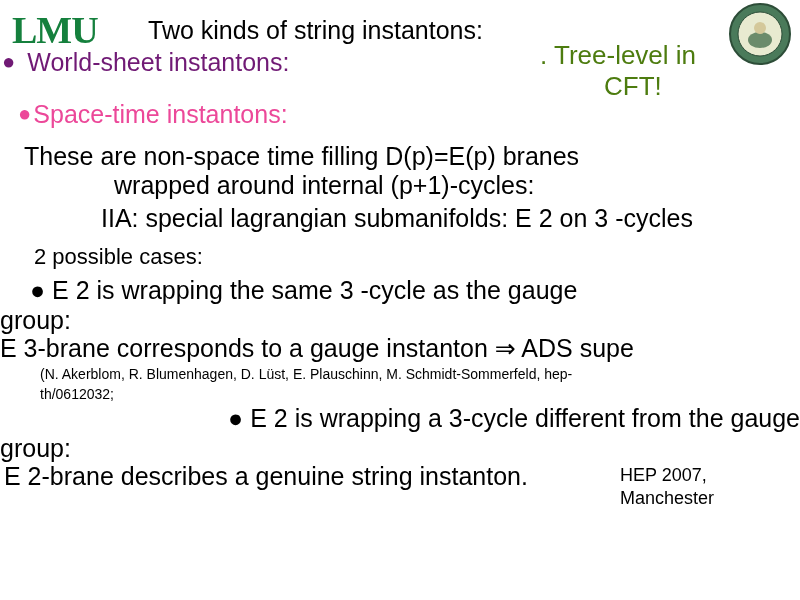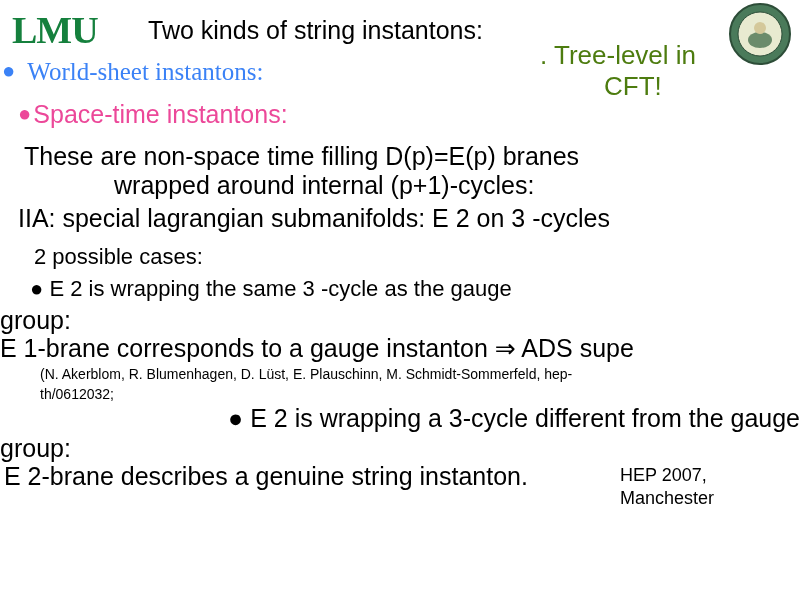--- a/index.html
+++ b/index.html
@@ -38,25 +38,24 @@
   .tree-level {
     position: absolute;
     top: 40px;
     left: 540px;
     font-size: 26px;
     color: #4d7c0f;
     line-height: 1.2;
   }
   .bullet-ws {
     position: absolute;
-    top: 58px;
+    top: 48px;
     left: 2px;
     font-size: 25px;
-    color: #3b82f6;
-    font-family: Liberation Serif, serif;
+    color: #701a75;
   }
   .bullet-ws .dot { margin-right: 12px; }
   .bullet-st {
     position: absolute;
     top: 100px;
     left: 18px;
     font-size: 25px;
     color: #ec4899;
   }
   .bullet-st .dot { margin-right: 2px; }
@@ -66,38 +65,39 @@
     top: 142px;
     left: 24px;
     right: 6px;
     font-size: 25px;
     line-height: 1.15;
   }
   .para1 .line2 { padding-left: 90px; display: block; }
   .para2 {
     position: absolute;
     top: 204px;
-    left: 18px;
+    left: 0;
     right: 6px;
     font-size: 25px;
+    text-align: center;
   }
   .cases {
     position: absolute;
     top: 244px;
     left: 34px;
     right: 6px;
     font-size: 22px;
     line-height: 1.15;
   }
   .case1 {
     position: absolute;
     top: 276px;
     left: 30px;
     right: 0;
-    font-size: 22px;
+    font-size: 25px;
     line-height: 1.15;
   }
   .group1 {
     position: absolute;
     top: 306px;
     left: 0px;
     font-size: 25px;
   }
   .e2line {
     position: absolute;
@@ -176,21 +176,21 @@
   <span>These are non-space time filling D(p)=E(p) branes</span>
   <span class="line2">wrapped around internal (p+1)-cycles:</span>
 </div>
 
 <div class="para2">IIA: special lagrangian submanifolds: E 2 on 3 -cycles</div>
 
 <div class="cases">2 possible cases:</div>
 
 <div class="case1">●  E 2 is wrapping the same 3 -cycle as the gauge</div>
 <div class="group1">group:</div>
-<div class="e2line">E 1-brane corresponds to a gauge instanton ⇒ ADS supe</div>
+<div class="e2line">E 3-brane corresponds to a gauge instanton ⇒ ADS supe</div>
 
 <div class="refs">
   <span>(N. Akerblom, R. Blumenhagen, D. Lüst, E. Plauschinn, M. Schmidt-Sommerfeld, hep-</span><br>
   <span>th/0612032;</span><br>
 </div>
 
 <div class="case2">●   E 2 is wrapping a 3-cycle different from the gauge</div>
 <div class="group2">group:</div>
 <div class="genuine">E 2-brane describes a genuine string instanton.</div>
 

